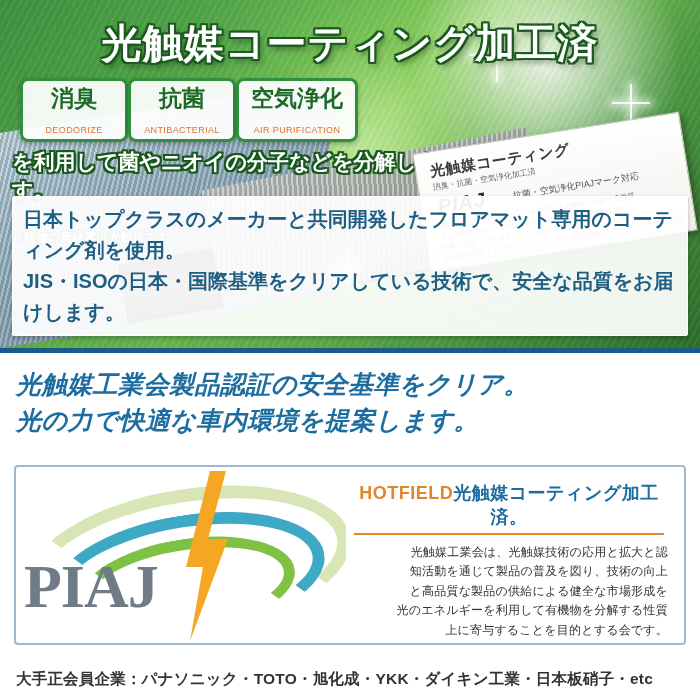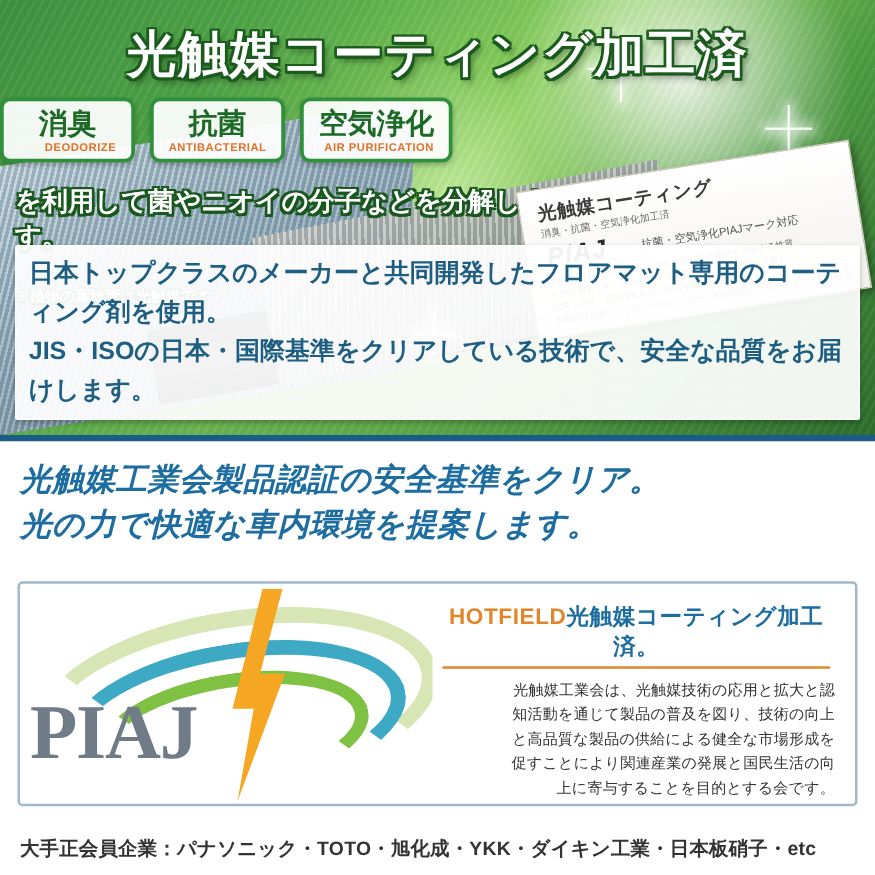--- a/index.html
+++ b/index.html
@@ -8,21 +8,21 @@
     background: #ffffff;
   }
   body {
     font-family: "Liberation Sans", sans-serif;
   }
   .page {
     position: relative;
     width: 700px;
     height: 700px;
     overflow: hidden;
-    background: #14532d;
+    background: #d946ef;
   }
 
   
   .top {
     position: relative;
     width: 700px;
     height: 348px;
     overflow: hidden;
     background: #1d6a27;
   }
@@ -112,48 +112,47 @@
     text-shadow:
       2px 0 0 #1b5c1e, -2px 0 0 #1b5c1e, 0 2px 0 #1b5c1e, 0 -2px 0 #1b5c1e,
       2px 2px 0 #1b5c1e, -2px 2px 0 #1b5c1e, 2px -2px 0 #1b5c1e, -2px -2px 0 #1b5c1e,
       3px 4px 6px rgba(0,0,0,0.45);
   }
 
   
   .badges {
     position: absolute;
     top: 78px;
-    left: 0;
+    left: 20px;
     display: flex;
-    gap: 12px;
+    gap: 0;
   }
   .badge {
     background: rgba(255,255,255,0.93);
     border: 3px solid #2f8f3b;
     border-radius: 8px;
     padding: 5px 12px 4px;
     text-align: center;
     box-shadow: 0 2px 4px rgba(0,0,0,0.25);
     min-width: 78px;
   }
   .badge-jp {
     font-size: 23px;
     font-weight: bold;
     color: #1d6a27;
     line-height: 1.05;
     white-space: nowrap;
   }
   .badge-en {
     font-size: 9px;
-    font-weight: bold;
+    font-weight: normal;
     color: #e2722a;
     letter-spacing: 0.4px;
-    margin-top: 3px;
+    margin-top: 15px;
     white-space: nowrap;
-    text-align: right;
   }
 
   
   .lead {
     position: absolute;
     left: 12px;
     top: 148px;
     width: 430px;
   }
   .lead-line {
@@ -465,20 +464,20 @@
       </div>
 
       <div class="panel-right">
         <div class="panel-heading">
           <span>HOTFIELD</span><span class="hl">光触媒コーティング加工済。</span>
         </div>
         <div class="panel-rule"></div>
         <div class="panel-body-line">光触媒工業会は、光触媒技術の応用と拡大と認</div>
         <div class="panel-body-line">知活動を通じて製品の普及を図り、技術の向上</div>
         <div class="panel-body-line">と高品質な製品の供給による健全な市場形成を</div>
-        <div class="panel-body-line">促すことにより関連産業の発展と国民生活の向</div>
+        <div class="panel-body-line">光のエネルギーを利用して有機物を分解する性質</div>
         <div class="panel-body-line">上に寄与することを目的とする会です。</div>
       </div>
     </div>
 
     <div class="footer">大手正会員企業：パナソニック・TOTO・旭化成・YKK・ダイキン工業・日本板硝子・etc</div>
   </div>
 </div>
 
 </body></html>

